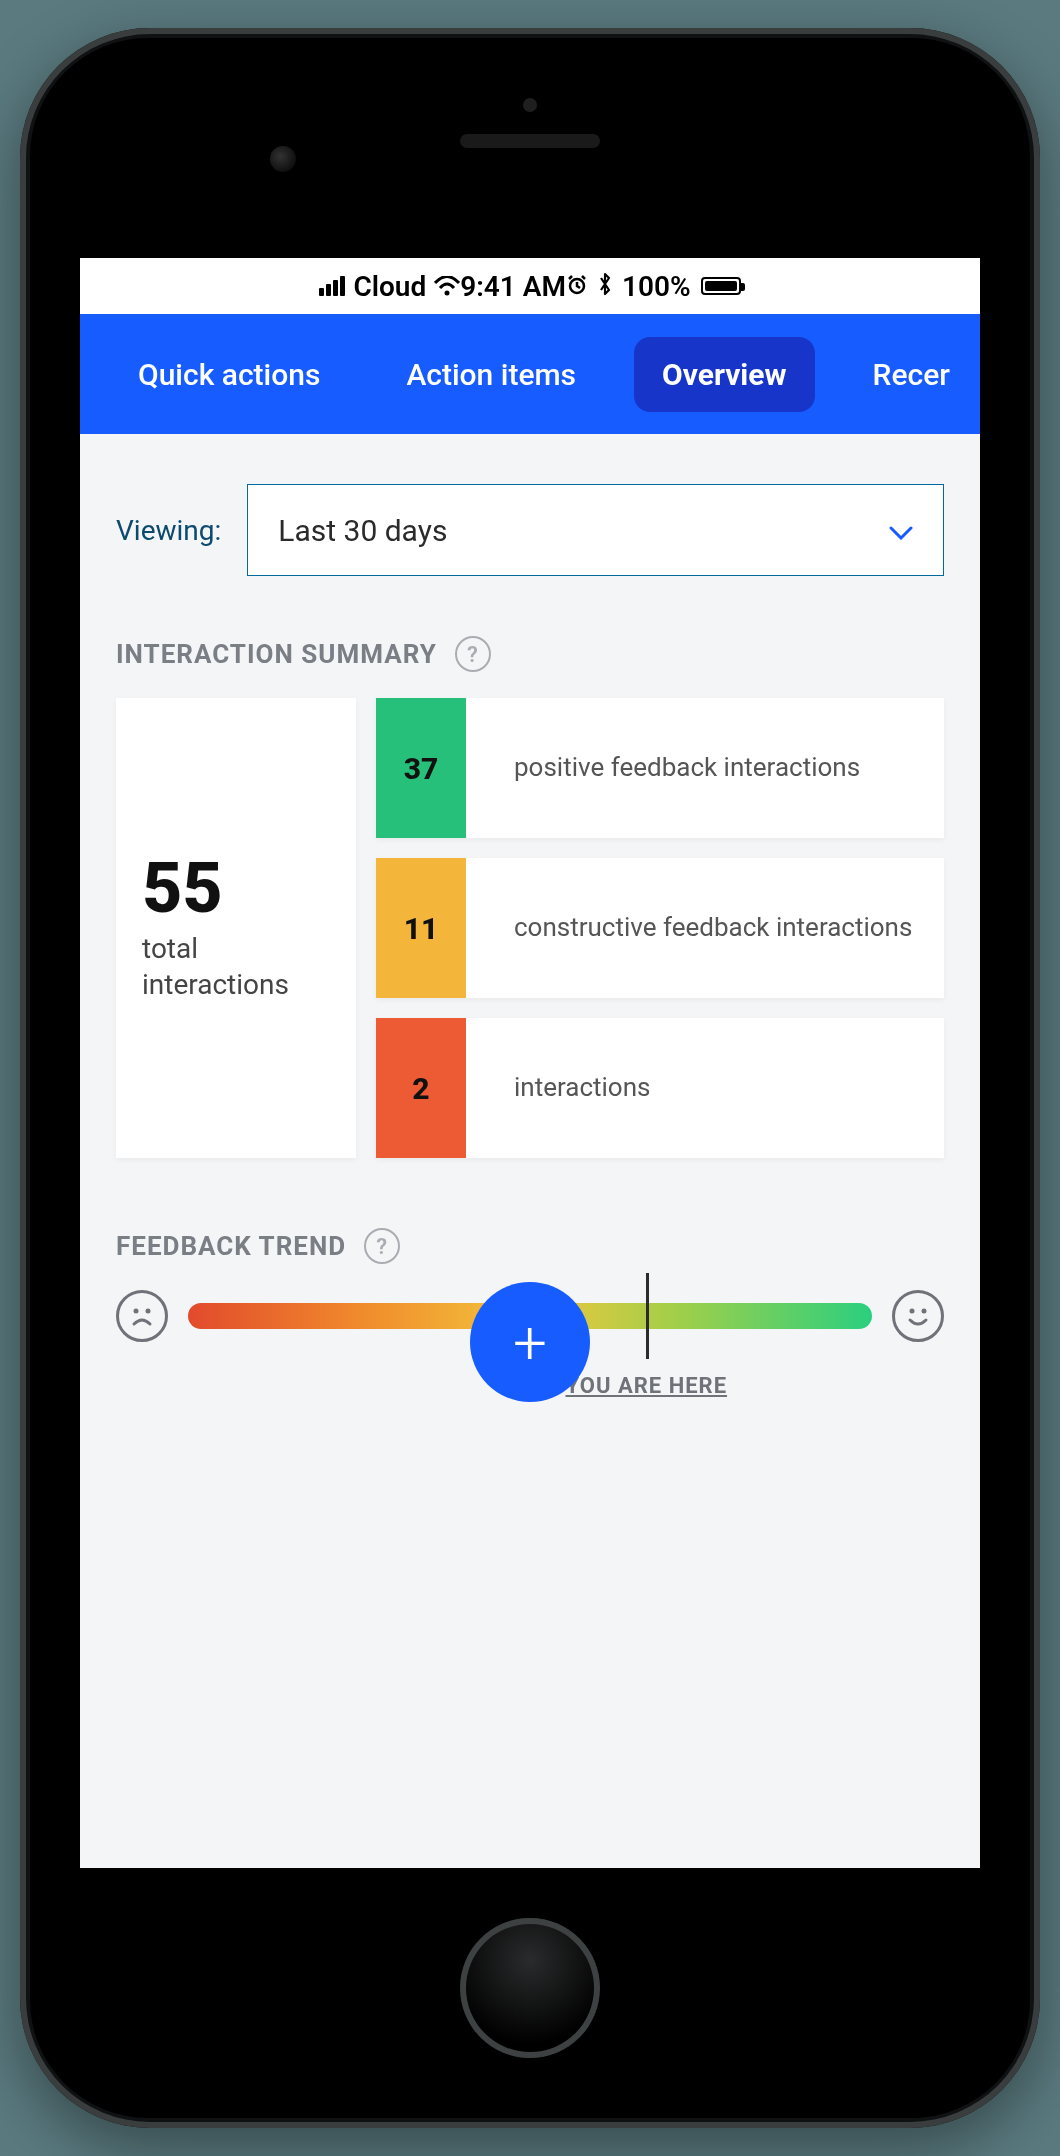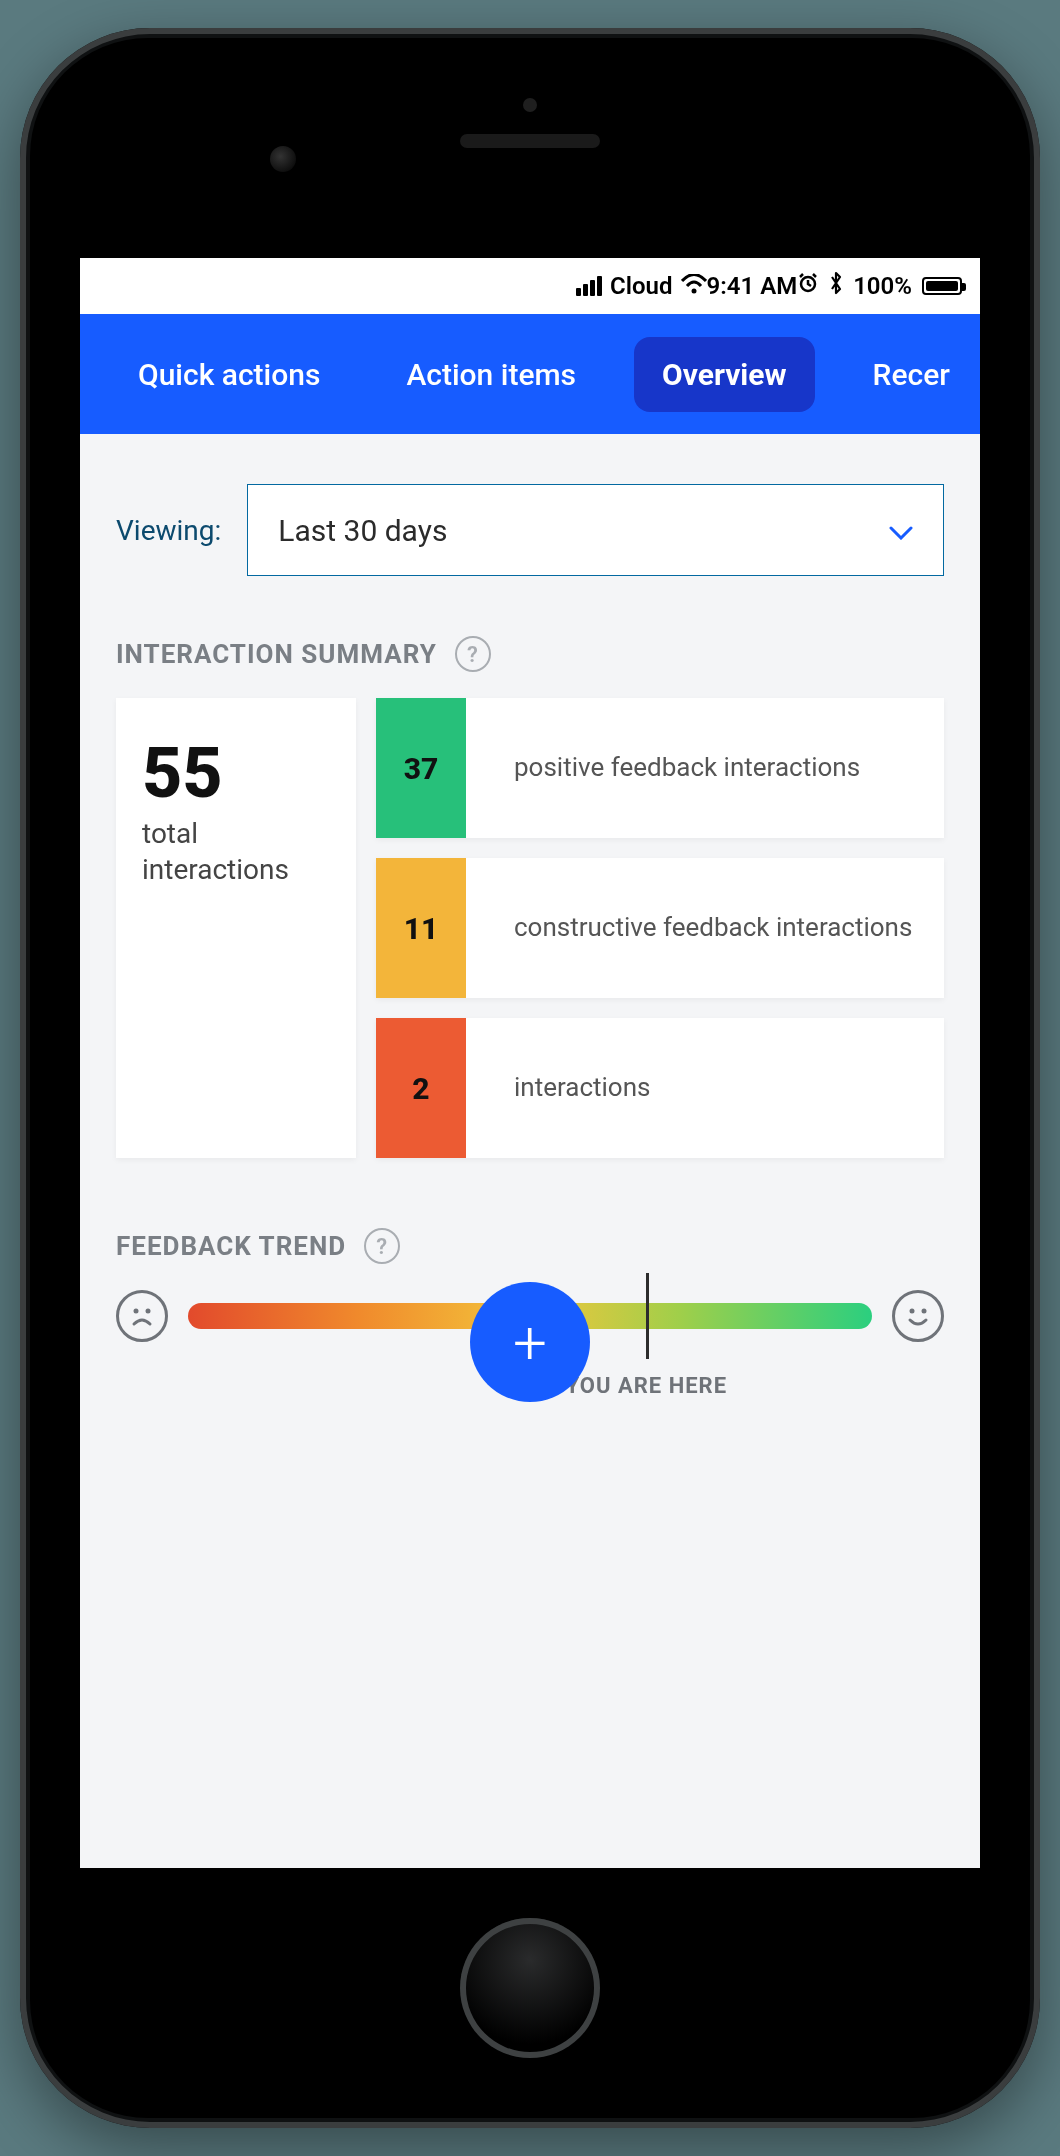--- a/index.html
+++ b/index.html
@@ -59,23 +59,23 @@
     top: 220px; bottom: 250px;
     background: #f4f5f7;
     overflow: hidden;
   }
 
   
   .status-bar {
     height: 56px;
     background: #fff;
     display: flex; align-items: center;
-    justify-content: flex-end;
+    justify-content: center;
     padding: 0 18px;
-    font-size: 24px;
+    font-size: 28px;
     font-weight: 600;
     color: #000;
   }
   .status-left { display: flex; align-items: center; gap: 8px; }
   .status-right { display: flex; align-items: center; gap: 10px; }
   .bars { display: inline-flex; align-items: flex-end; gap: 2px; }
   .bars span { width: 5px; background:#000; border-radius:1px; }
   .bars span:nth-child(1){height:8px;} .bars span:nth-child(2){height:12px;}
   .bars span:nth-child(3){height:16px;} .bars span:nth-child(4){height:20px;}
   .wifi-ic, .alarm-ic, .bt-ic { display:inline-block; }
@@ -134,21 +134,21 @@
     display:inline-flex; align-items:center; justify-content:center;
     color:#a9adb2; font-size:22px; font-weight:600;
   }
 
   .summary-grid { display:flex; gap:20px; margin-bottom: 70px; }
   .total-card {
     flex: 0 0 240px;
     background:#fff;
     box-shadow: 0 2px 6px rgba(0,0,0,0.05);
     padding: 40px 26px;
-    display:flex; flex-direction:column; justify-content:flex-start;
+    display:flex; flex-direction:column; justify-content:center;
   }
   .total-num { font-size: 70px; font-weight:800; color:#111; line-height:1; margin-bottom:8px;}
   .total-label { font-size: 28px; color:#444; line-height:1.3; }
   .stat-col { flex:1; display:flex; flex-direction:column; gap:20px; }
   .stat-card {
     background:#fff; box-shadow:0 2px 6px rgba(0,0,0,0.05);
     display:flex; align-items:stretch; height:140px;
   }
   .stat-color {
     width:90px; display:flex; align-items:center; justify-content:center;
@@ -168,20 +168,21 @@
     background: linear-gradient(90deg, #e24a2c 0%, #f08a2c 25%, #f3c63c 50%, #9fcf4a 72%, #2bcf7f 100%);
     position:relative;
   }
   .needle {
     position:absolute; top:-30px; bottom:-30px; width:3px; background:#2c2c2c;
   }
   .here-label {
     position:absolute; top:70px; transform:translateX(-50%);
     font-size:22px; font-weight:700; color:#6f7379; letter-spacing:1px;
     white-space:nowrap;
+    text-decoration:underline;
   }
 
   .fab {
     position:absolute; bottom:-60px; left:50%; transform:translateX(-50%);
     width:120px; height:120px; border-radius:50%; background:#175cff;
     display:flex; align-items:center; justify-content:center;
     color:#fff; font-size:60px; font-weight:300;
   }
 </style>
 </head>

